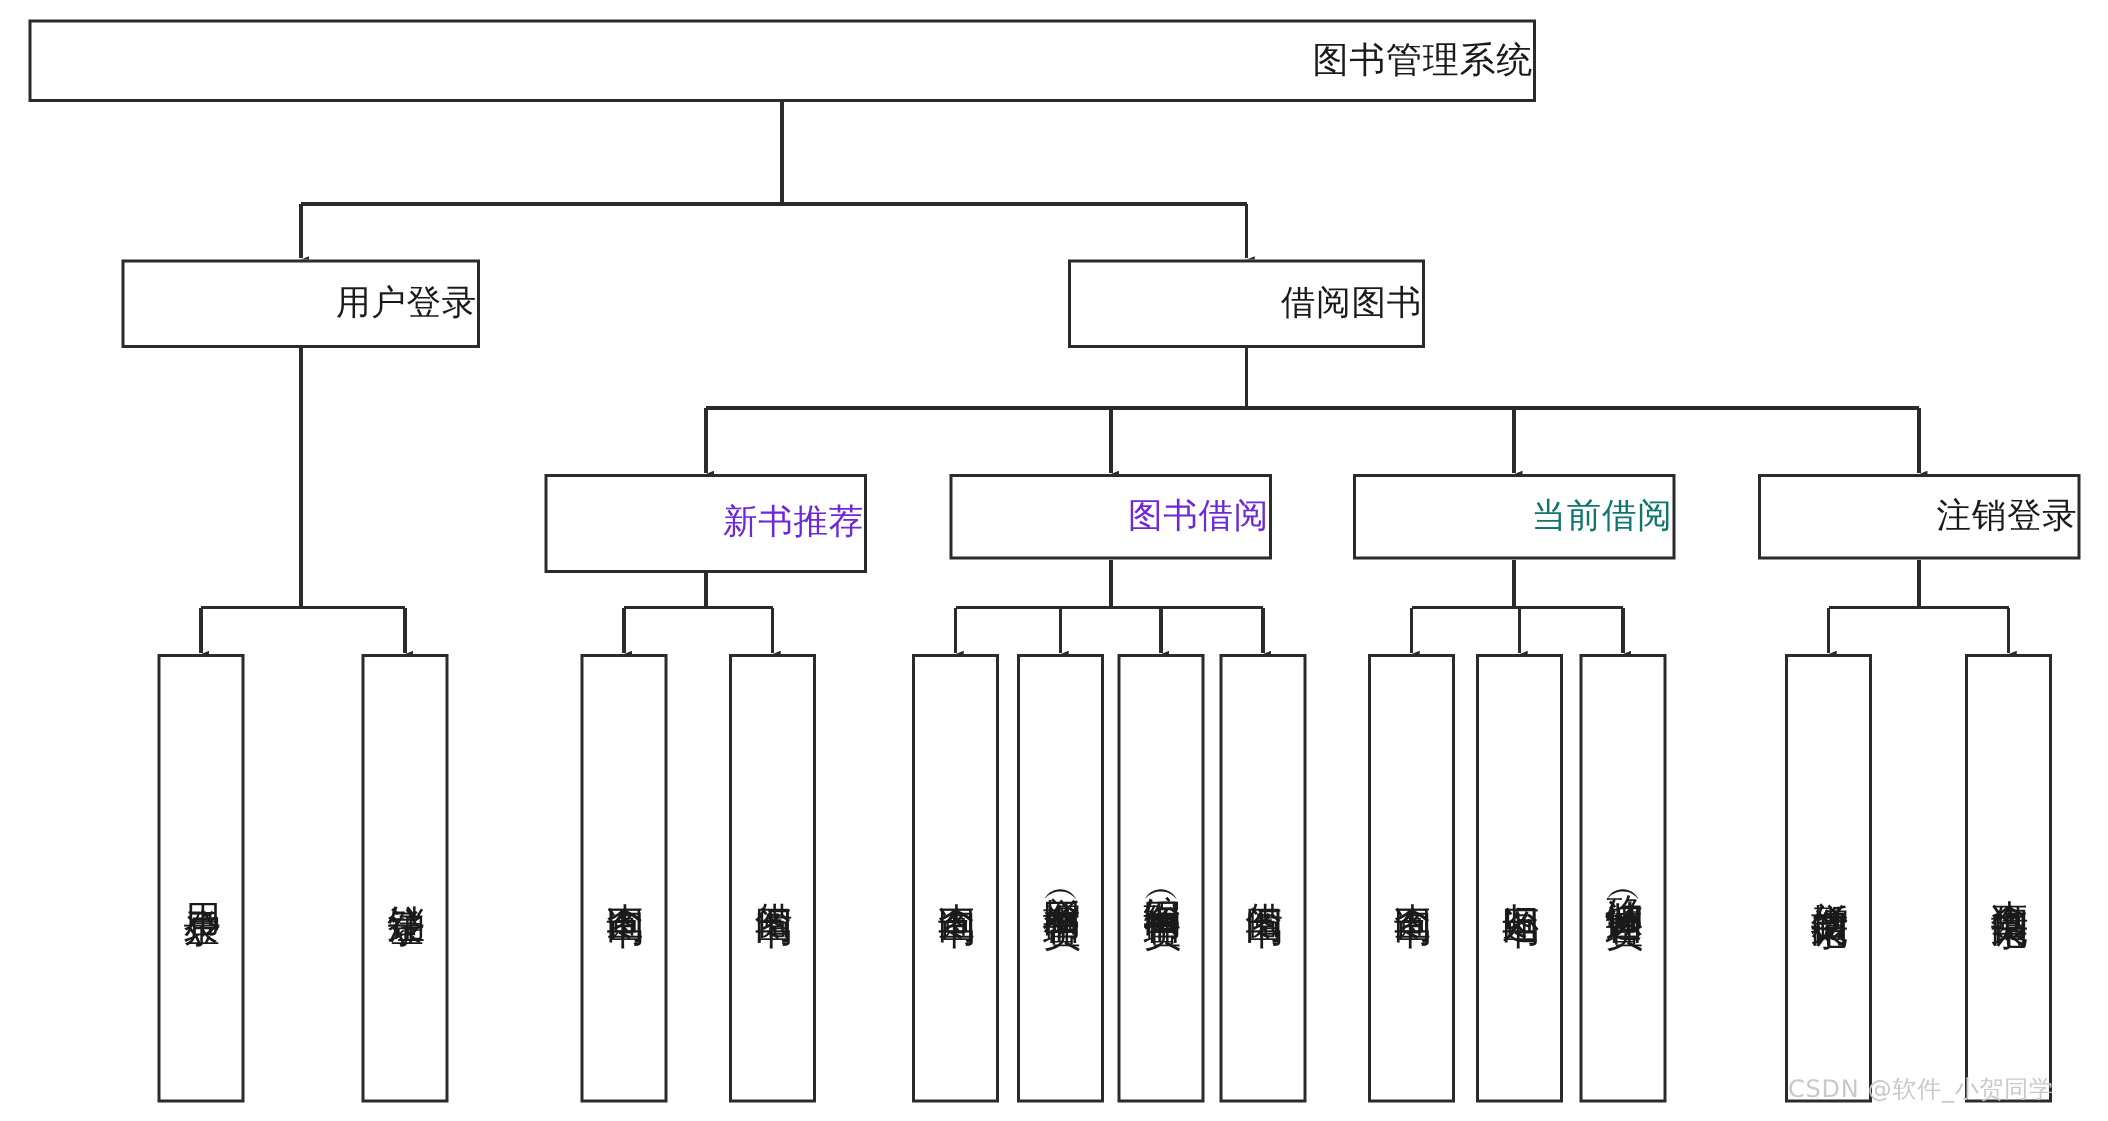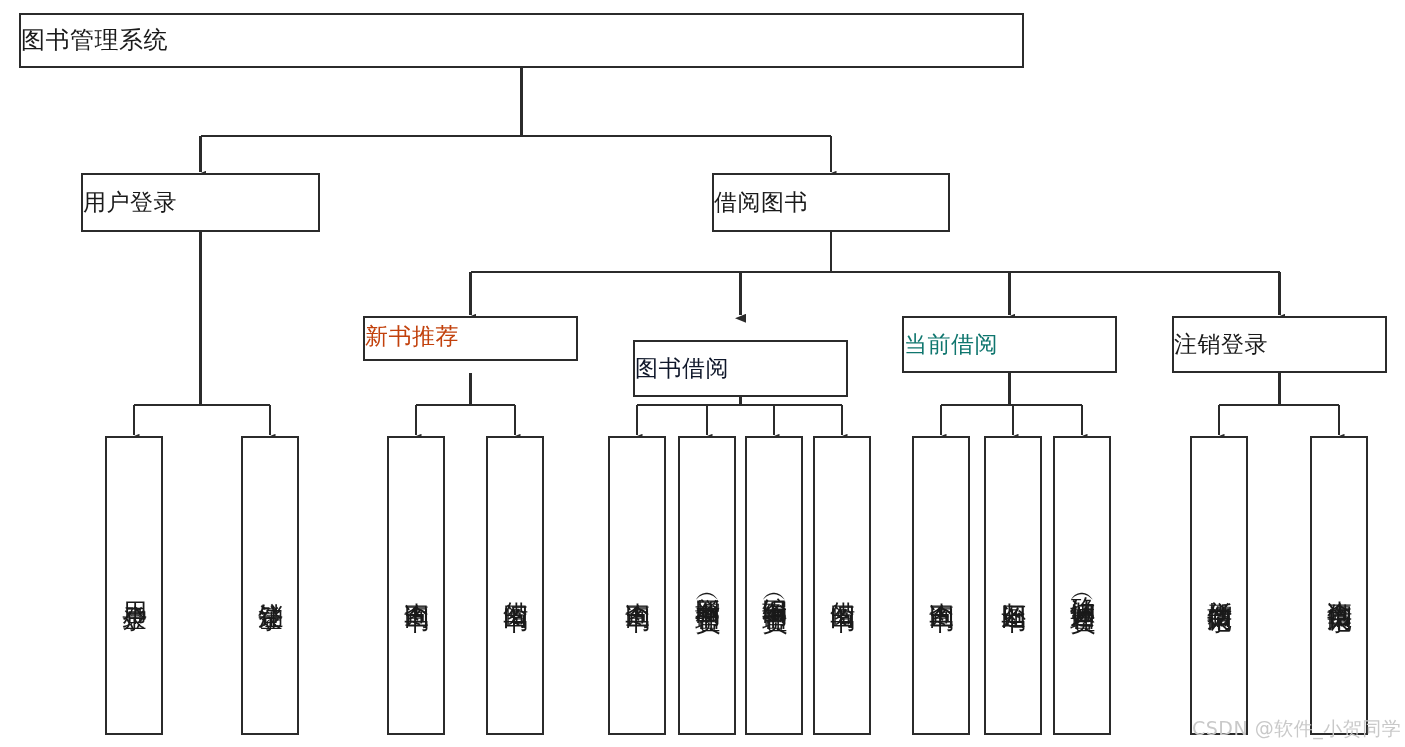--- a/index.html
+++ b/index.html
@@ -26,21 +26,21 @@
     height: 747px;
     pointer-events: none;
   }
   .node {
     position: absolute;
     box-sizing: border-box;
     background: #ffffff;
     border: 2px solid #2b2b2b;
     display: flex;
     align-items: center;
-    justify-content: flex-start;
+    justify-content: flex-end;
     color: #1a1a1a;
   }
   .node .node-label {
     display: block;
     text-align: center;
     line-height: 1.12;
     letter-spacing: 0.5px;
   }
   
   .node.horiz .node-label {
@@ -59,21 +59,21 @@
     writing-mode: vertical-rl;
     text-orientation: upright;
     font-size: 25px;
     line-height: 1.06;
     letter-spacing: 2px;
     max-height: 100%;
   }
   .watermark {
     position: absolute;
     color: #c9c9c9;
-    font-size: 19px;
+    font-size: 16px;
     white-space: nowrap;
     letter-spacing: 0.5px;
     font-family: "DejaVu Sans", "Liberation Sans", sans-serif;
   }
 </style>
 </head>
 <body>
 
 <div id="canvas">
   <svg id="edge-layer" viewBox="0 0 1405 747" width="1405" height="747" xmlns="http://www.w3.org/2000/svg">
@@ -122,24 +122,24 @@
   <div id="nodes-layer">
       <div class="node horiz root" id="node-root" style="left: 19px; top: 13px; width: 1005px; height: 55px; border-color: rgb(43, 43, 43); background: rgb(255, 255, 255); color: rgb(26, 26, 26);">
         <span class="node-label">图书管理系统</span>
       </div>
       <div class="node horiz" id="node-user-login" style="left: 81px; top: 173px; width: 239px; height: 59px; border-color: rgb(43, 43, 43); background: rgb(255, 255, 255); color: rgb(26, 26, 26);">
         <span class="node-label">用户登录</span>
       </div>
       <div class="node horiz" id="node-book-manage" style="left: 712px; top: 173px; width: 238px; height: 59px; border-color: rgb(43, 43, 43); background: rgb(255, 255, 255); color: rgb(26, 26, 26);">
         <span class="node-label">借阅图书</span>
       </div>
-      <div class="node horiz" id="node-new-book-rec" style="left: 363px; top: 316px; width: 215px; height: 45px; border-color: rgb(43, 43, 43); background: rgb(255, 255, 255); color: #c2410c; font-family: Liberation Mono, monospace;">
+      <div class="node horiz" id="node-new-book-rec" style="left: 363px; top: 316px; width: 215px; height: 66px; border-color: rgb(43, 43, 43); background: rgb(255, 255, 255); color: #6d28d9;">
         <span class="node-label">新书推荐</span>
       </div>
-      <div class="node horiz" id="node-book-borrow" style="left: 633px; top: 316px; width: 215px; height: 57px; border-color: rgb(43, 43, 43); background: rgb(255, 255, 255); color: #0f172a; margin-top: 24px;">
+      <div class="node horiz" id="node-book-borrow" style="left: 633px; top: 316px; width: 215px; height: 57px; border-color: rgb(43, 43, 43); background: rgb(255, 255, 255); color: #6d28d9;">
         <span class="node-label">图书借阅</span>
       </div>
       <div class="node horiz" id="node-current-borrow" style="left: 902px; top: 316px; width: 215px; height: 57px; border-color: rgb(43, 43, 43); background: rgb(255, 255, 255); color: #0f766e;">
         <span class="node-label">当前借阅</span>
       </div>
       <div class="node horiz" id="node-borrow-record" style="left: 1172px; top: 316px; width: 215px; height: 57px; border-color: rgb(43, 43, 43); background: rgb(255, 255, 255); color: rgb(26, 26, 26);">
         <span class="node-label">注销登录</span>
       </div>
       <div class="node vert" id="node-leaf-user-login" style="left: 105px; top: 436px; width: 58px; height: 299px; border-color: rgb(43, 43, 43); background: rgb(255, 255, 255); color: rgb(26, 26, 26);">
         <span class="node-label">用户登录</span>

